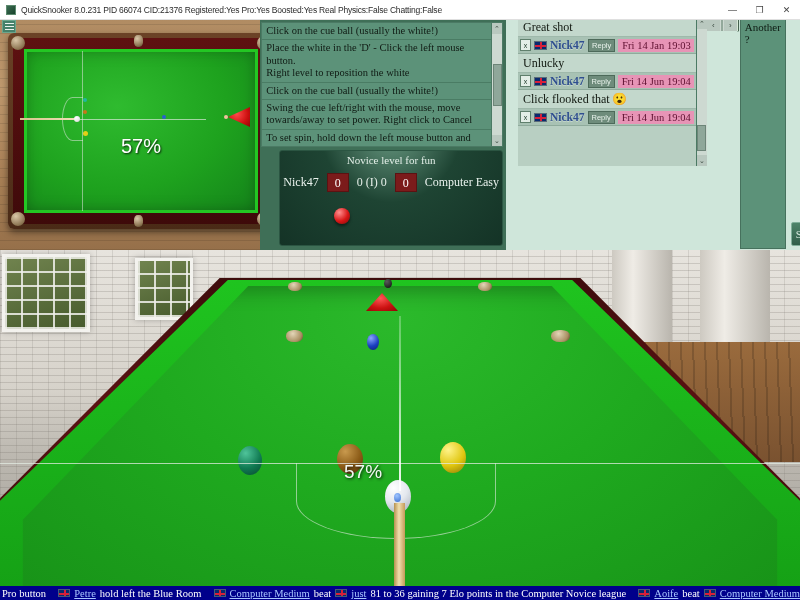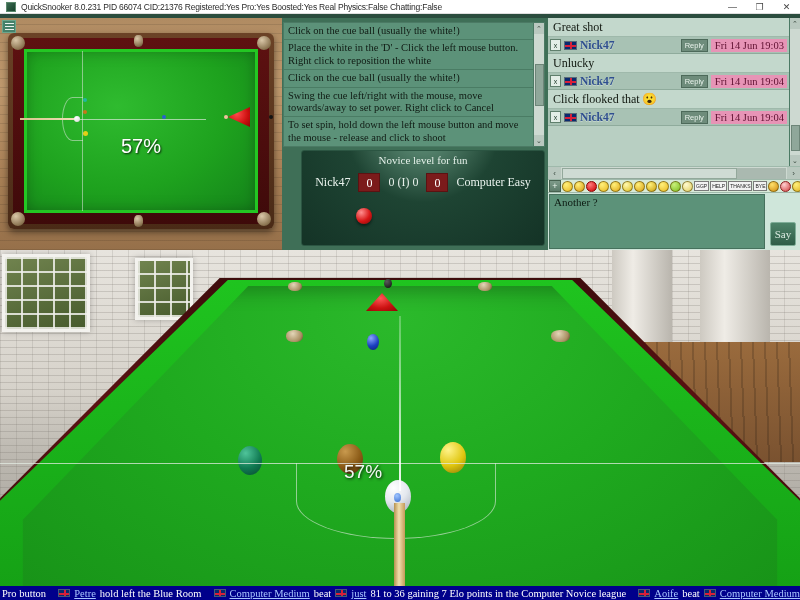--- a/index.html
+++ b/index.html
@@ -5,21 +5,21 @@
   * { box-sizing: border-box; margin: 0; padding: 0; }
   body {
     width: 800px; height: 600px;
     font-family: "Liberation Serif", serif;
     background: #2b4d3e; overflow: hidden;
     position: relative;
   }
 
   
   #titlebar {
-    height: 14px; background: #ffffff;
+    height: 20px; background: #ffffff;
     display: flex; align-items: center;
     border-bottom: 1px solid #dfdfdf;
     position: relative; z-index: 30;
   }
   #titlebar .app-icon {
     width: 10px; height: 10px; margin: 0 5px 0 6px;
     background: linear-gradient(135deg,#3d6b52,#17432c);
     border: 1px solid #5c8a6e; flex: none;
   }
   #titlebar .title-text {
@@ -160,22 +160,22 @@
   .frames { font-size: 12px; color: #e6efe9; }
   #onball {
     position: absolute; left: 54px; top: 57px;
     width: 16px; height: 16px; border-radius: 50%;
     background: radial-gradient(circle at 33% 28%, #ff8e8e, #d81616 55%, #7c0606);
     box-shadow: 0 2px 3px rgba(0,0,0,.5);
   }
 
   
   #chatpanel {
-    width: 252px; height: 232px; position: relative;
-    background: #cfe6da; display: flex; flex-direction: column;
+    width: 294px; height: 232px; position: relative;
+    background: #cfe6da; display: flex; flex-direction: row; padding-left: 12px;
   }
   #chatlist { position: relative; flex: none; height: 148px; display:flex; }
   #chatmsgs { flex: 1; overflow: hidden; background: #b8cfc2; }
   .msg-text {
     font-family: "Liberation Serif", serif;
     font-size: 12px; color: #10170f; padding: 2px 5px 1px 5px;
     background: #c3d8cc; border-bottom: 1px solid #9fb9ab;
     white-space: nowrap; overflow: hidden;
   }
   .msg-meta {
@@ -434,21 +434,21 @@
         <span></span>
         <span></span>
     </div>
   </div>
 
   <div id="midpanel">
     <div id="instructions-wrap">
       <div id="instructions">
         <div class="line">Click on the cue ball (usually the white!)</div>
         <div class="line" style="white-space:pre-line;">Place the white in the 'D' - Click the left mouse button.
-Right click to reposition the white</div>
+Right level to reposition the white</div>
         <div class="line">Click on the cue ball (usually the white!)</div>
         <div class="line">Swing the cue left/right with the mouse, move towards/away to set power. Right click to Cancel</div>
         <div class="line">To set spin, hold down the left mouse button and move the mouse - release and click to shoot</div>
       </div>
       <div class="vscroll">
         <div class="arw">⌃</div>
         <div class="thumb" style="height:42px;margin:auto 0;"></div>
         <div class="arw">⌄</div>
       </div>
     </div>
@@ -469,21 +469,21 @@
   <div id="chatpanel">
     <div id="chatlist">
       <div id="chatmsgs">
 
         <div class="msg-text">Great shot</div>
         <div class="msg-meta">
           <span class="xbtn">x</span>
           <span class="flag"></span>
           <span class="msg-user">Nick47</span>
           <span class="replybtn">Reply</span>
-          <span class="stamp">Fri 14 Jun 19:03</span>
+          <span class="stamp">Fri 14 Jan 19:03</span>
         </div>
 
         <div class="msg-text">Unlucky</div>
         <div class="msg-meta">
           <span class="xbtn">x</span>
           <span class="flag"></span>
           <span class="msg-user">Nick47</span>
           <span class="replybtn">Reply</span>
           <span class="stamp">Fri 14 Jun 19:04</span>
         </div>

